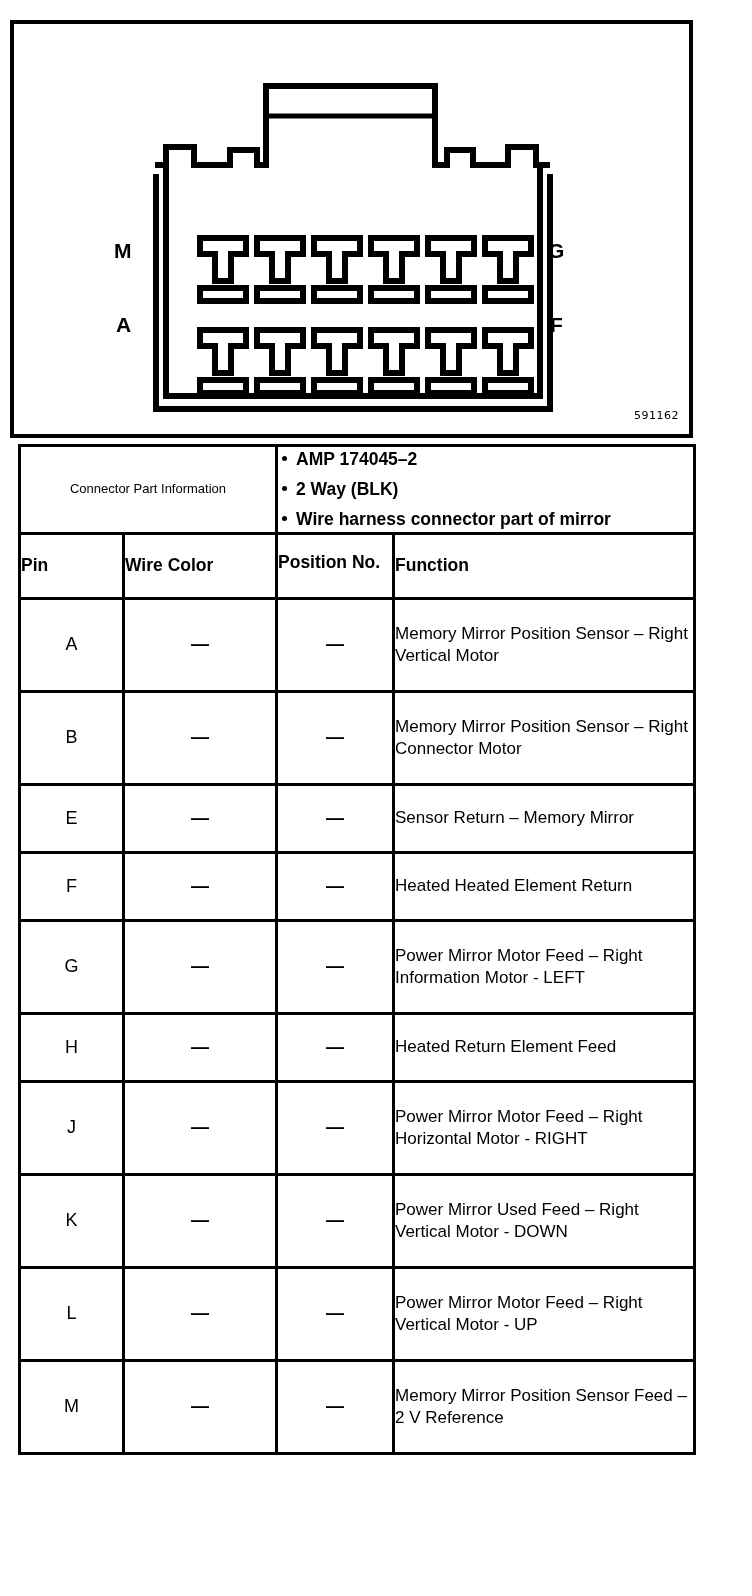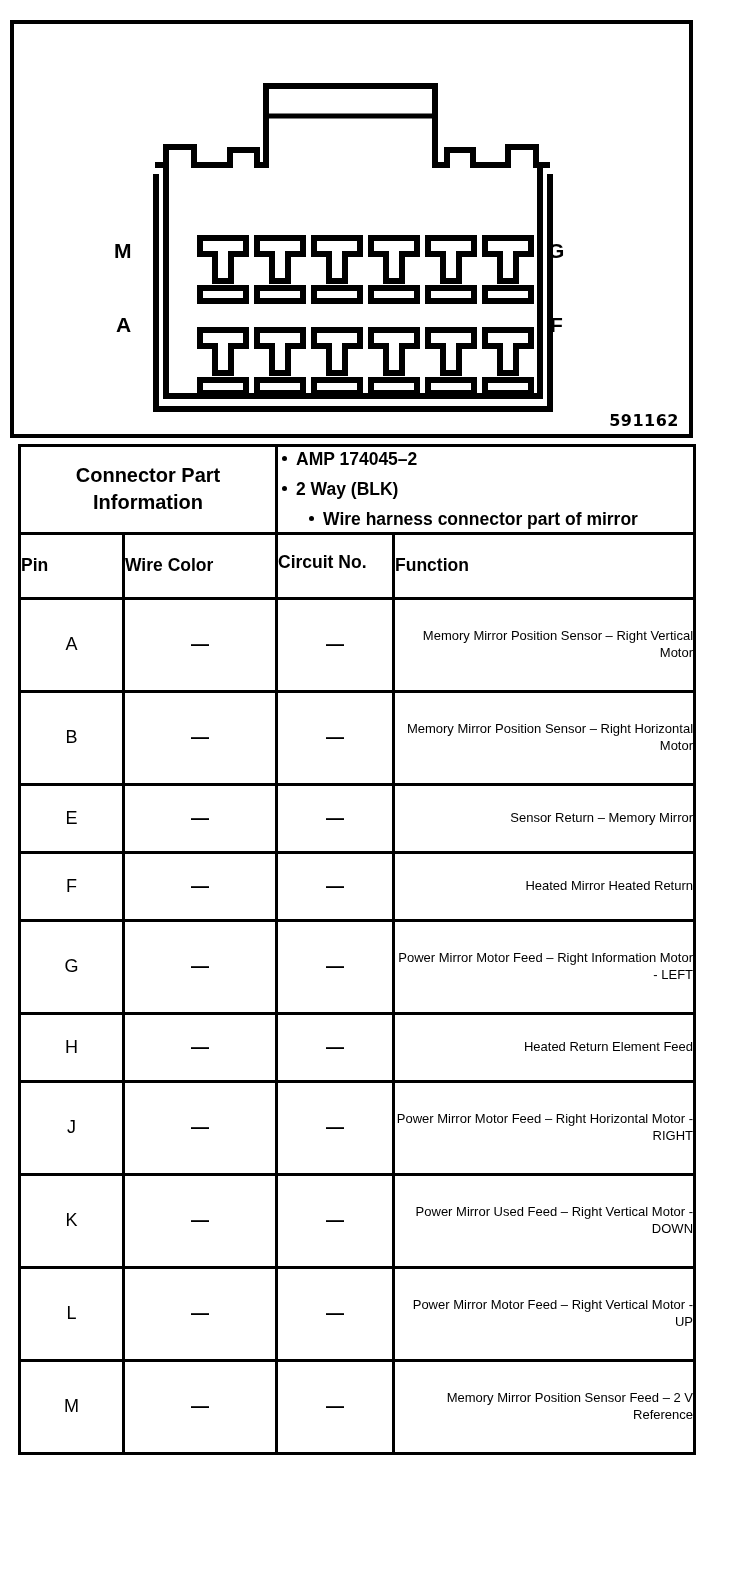--- a/index.html
+++ b/index.html
@@ -41,23 +41,23 @@
     position: absolute;
     left: 0;
     top: 0;
     width: 683px;
     height: 418px;
   }
 
   .fig-id {
     position: absolute;
     right: 10px;
-    bottom: 4px;
-    font-size: 16px;
-    font-weight: bold;
+    bottom: 12px;
+    font-size: 11px;
+    font-weight: normal;
     letter-spacing: 0.5px;
     font-family: "DejaVu Sans", sans-serif;
   }
 
   
   .pin-label {
     position: absolute;
     font-size: 21px;
     font-weight: bold;
     font-family: "Liberation Sans", sans-serif;
@@ -86,41 +86,41 @@
   }
 
   .col-pin     { width: 104px; }
   .col-wire    { width: 153px; }
   .col-circuit { width: 117px; }
   .col-func    { width: 301px; }
 
   
   .cpi-label {
     text-align: center;
-    font-size: 20px;
-    font-weight: bold;
+    font-size: 13px;
+    font-weight: normal;
     line-height: 1.35;
     padding: 8px 6px;
   }
   .cpi-list {
     padding: 10px 4px 12px 20px;
     font-size: 17.5px;
     font-weight: bold;
     line-height: 1.42;
   }
   .cpi-list ul {
     margin: 0;
     padding: 0 0 0 18px;
     list-style: none;
   }
   .cpi-list li {
     position: relative;
     margin: 0 0 5px 0;
   }
-  .cpi-list li:last-child { margin-bottom: 0; margin-left: 27px; }
+  .cpi-list li:last-child { margin-bottom: 0; }
   .cpi-list li::before {
     content: "";
     position: absolute;
     left: -14px;
     top: 9px;
     width: 5px;
     height: 5px;
     background: #000;
     border-radius: 50%;
   }
@@ -144,22 +144,22 @@
     font-weight: normal;
     font-family: "Liberation Sans", sans-serif;
   }
   .cell-dash {
     text-align: center;
     font-size: 18px;
     font-weight: bold;
     letter-spacing: 0;
   }
   .cell-func {
-    text-align: right;
-    font-size: 13px;
+    text-align: left;
+    font-size: 17px;
     line-height: 1.28;
     padding: 6px 4px 6px 9px;
     margin-top: 43px;
   }
   .r3 { height: 93px; }
   .r2 { height: 68px; }
   .r1 { height: 46px; }
 </style>
 </head>
 <body>
@@ -266,47 +266,47 @@
             <li>AMP 174045–2</li>
             <li>2 Way (BLK)</li>
             <li>Wire harness connector part of mirror</li>
           </ul>
         </td>
       </tr>
 
       <tr>
         <td class="col-head">Pin</td>
         <td class="col-head">Wire Color</td>
-        <td class="col-head two-line">Circuit No.</td>
+        <td class="col-head two-line">Position No.</td>
         <td class="col-head">Function</td>
       </tr>
 
       <tr class="r3">
         <td class="cell-pin">A</td>
         <td class="cell-dash">—</td>
         <td class="cell-dash">—</td>
         <td class="cell-func">Memory Mirror Position Sensor – Right Vertical Motor</td>
       </tr>
       <tr class="r3">
         <td class="cell-pin">B</td>
         <td class="cell-dash">—</td>
         <td class="cell-dash">—</td>
-        <td class="cell-func">Memory Mirror Position Sensor – Right Horizontal Motor</td>
+        <td class="cell-func">Memory Mirror Position Sensor – Right Connector Motor</td>
       </tr>
       <tr class="r2">
         <td class="cell-pin">E</td>
         <td class="cell-dash">—</td>
         <td class="cell-dash">—</td>
         <td class="cell-func">Sensor Return – Memory Mirror</td>
       </tr>
       <tr class="r2">
         <td class="cell-pin">F</td>
         <td class="cell-dash">—</td>
         <td class="cell-dash">—</td>
-        <td class="cell-func">Heated Mirror Heated Return</td>
+        <td class="cell-func">Heated Heated Element Return</td>
       </tr>
       <tr class="r3">
         <td class="cell-pin">G</td>
         <td class="cell-dash">—</td>
         <td class="cell-dash">—</td>
         <td class="cell-func">Power Mirror Motor Feed – Right Information Motor - LEFT</td>
       </tr>
       <tr class="r2">
         <td class="cell-pin">H</td>
         <td class="cell-dash">—</td>

